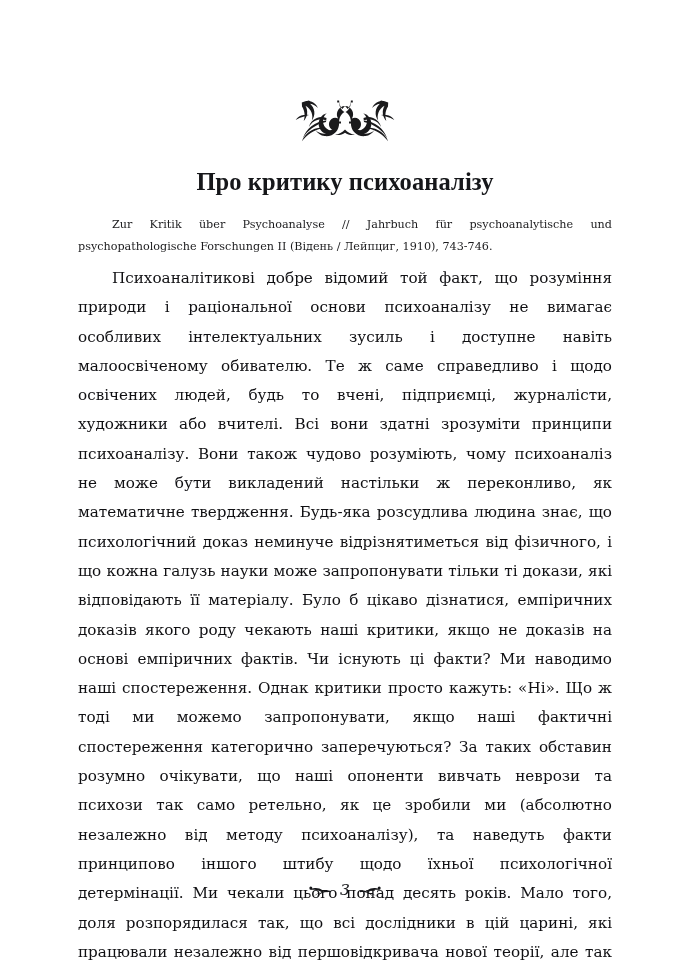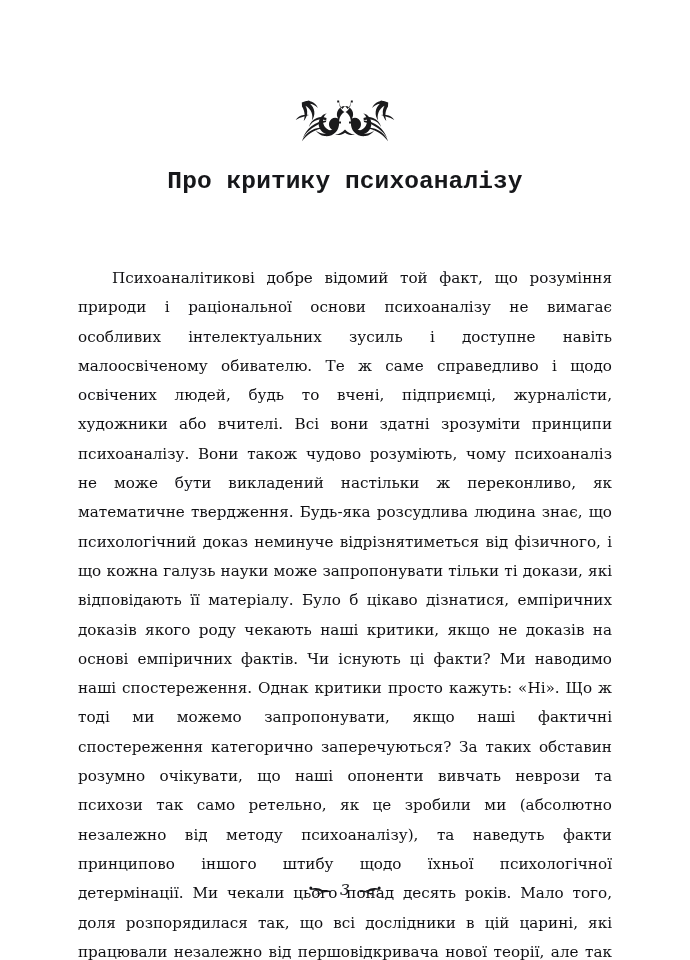--- a/index.html
+++ b/index.html
@@ -32,21 +32,21 @@
     display: block;
   }
 
   
   .title {
     position: absolute;
     left: 0;
     right: 0;
     top: 152px;
     text-align: center;
-    font-family: Liberation Mono, monospace;
+    font-family: Liberation Serif, serif;
     font-weight: bold;
     font-size: 24.5px;
     letter-spacing: 0.1px;
     color: #16171a;
     line-height: 1.15;
   }
 
   
   .citation {
     position: absolute;
@@ -137,20 +137,21 @@
         <path d="M72 30c-1.6 2.4-4 4.1-6.8 4.7-2.4.5-4.9.2-7.1-.9 2.4 2 5.5 3 8.6 2.6 2.6-.3 5-1.6 6.6-3.6z"></path>
         <path d="M90 30c1.6 2.4 4 4.1 6.8 4.7 2.4.5 4.9.2 7.1-.9-2.4 2-5.5 3-8.6 2.6-2.6-.3-5-1.6-6.6-3.6z"></path>
 
         <path d="M81 33.5c-2.6 2.9-6.1 4.8-10 5.3 3.5.8 7.2.1 10-2 2.8 2.1 6.5 2.8 10 2-3.9-.5-7.4-2.4-10-5.3z"></path>
       </g>
     </svg>
   </div>
 
   <h1 class="title">Про критику психоаналізу</h1>
 
+  <p class="citation">Zur Kritik über Psychoanalyse // Jahrbuch für psychoanalytische und psychopathologische Forschungen II (Відень / Лейпциг, 1910), 743-746.</p>
 
   <div class="body-text">
     <p style="margin:0; text-indent:34px; text-align:justify;">Психоаналітикові добре відомий той факт, що розуміння природи і раціональної основи психоаналізу не вимагає особливих інтелектуальних зусиль і доступне навіть малоосвіченому обивателю. Те ж саме справедливо і щодо освічених людей, будь то вчені, підприємці, журналісти, художники або вчителі. Всі вони здатні зрозуміти принципи психоаналізу. Вони також чудово розуміють, чому психоаналіз не може бути викладений настільки ж переконливо, як математичне твердження. Будь-яка розсудлива людина знає, що психологічний доказ неминуче відрізнятиметься від фізичного, і що кожна галузь науки може запропонувати тільки ті докази, які відповідають її матеріалу. Було б цікаво дізнатися, емпіричних доказів якого роду чекають наші критики, якщо не доказів на основі емпіричних фактів. Чи існують ці факти? Ми наводимо наші спостереження. Однак критики просто кажуть: «Ні». Що ж тоді ми можемо запропонувати, якщо наші фактичні спостереження категорично заперечуються? За таких обставин розумно очікувати, що наші опоненти вивчать неврози та психози так само ретельно, як це зробили ми (абсолютно незалежно від методу психоаналізу), та наведуть факти принципово іншого штибу щодо їхньої психологічної детермінації. Ми чекали цього понад десять років. Мало того, доля розпорядилася так, що всі дослідники в цій царині, які працювали незалежно від першовідкривача нової теорії, але так само захоплено, дійшли тих самих результатів, що й Фройд; і що ті, хто знайшов час і сили набути необхідних знань під керівництвом психоаналітика, зрозуміли ці результати.</p>
   </div>
 
   <div class="footer">
     <svg width="22" height="14" viewBox="0 0 22 14" aria-hidden="true">
       <g fill="#16171a">
         <path d="M21 7.2c-2.6-.4-5.3-.2-7.8.8-1.9.8-3.6 2-4.9 3.6 1-2.1 2.7-3.8 4.8-4.8 2.4-1.2 5.2-1.5 7.9-1z"></path>
         <path d="M13.5 5.2c-2.2-1.5-4.9-2.3-7.6-2.1-2 .1-3.9.8-5.5 1.9 1.8-.4 3.7-.5 5.5-.2 2.7.4 5.3 1.3 7.6 2.8z"></path>

